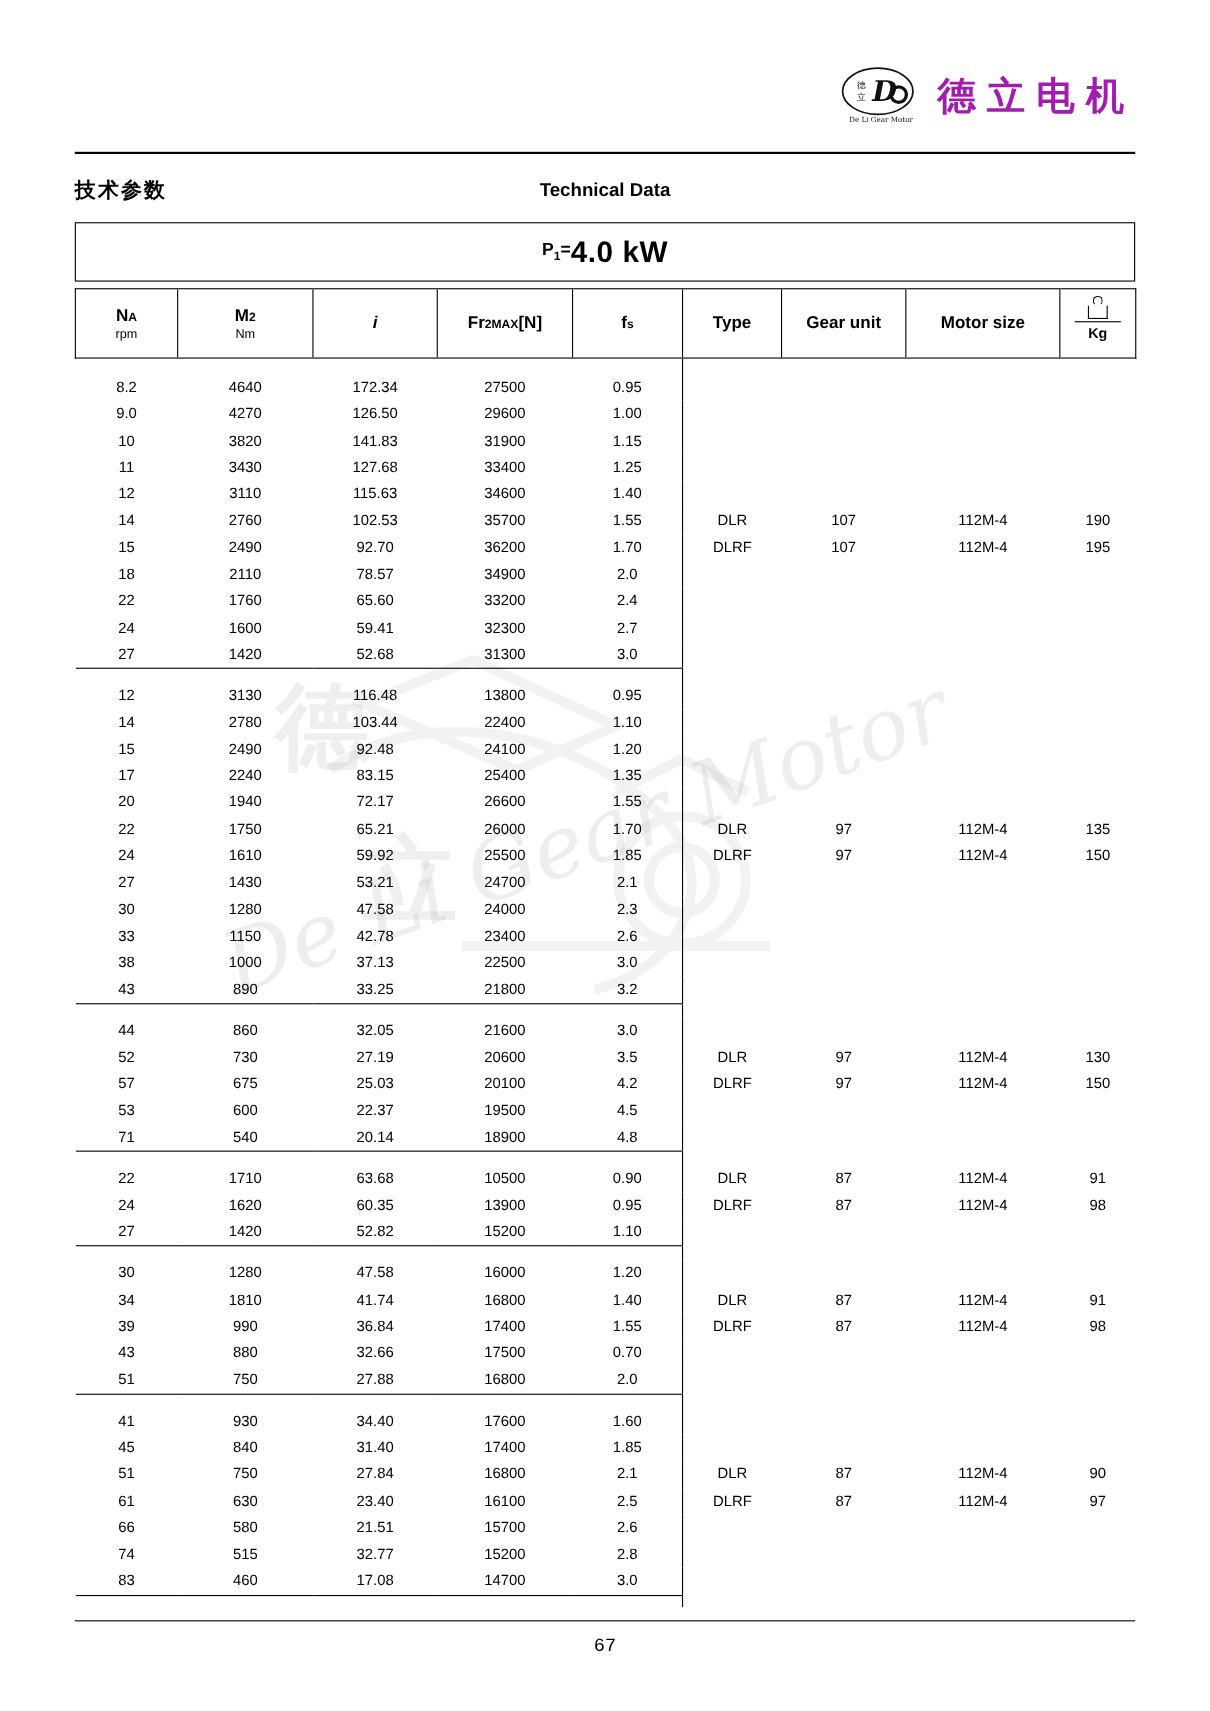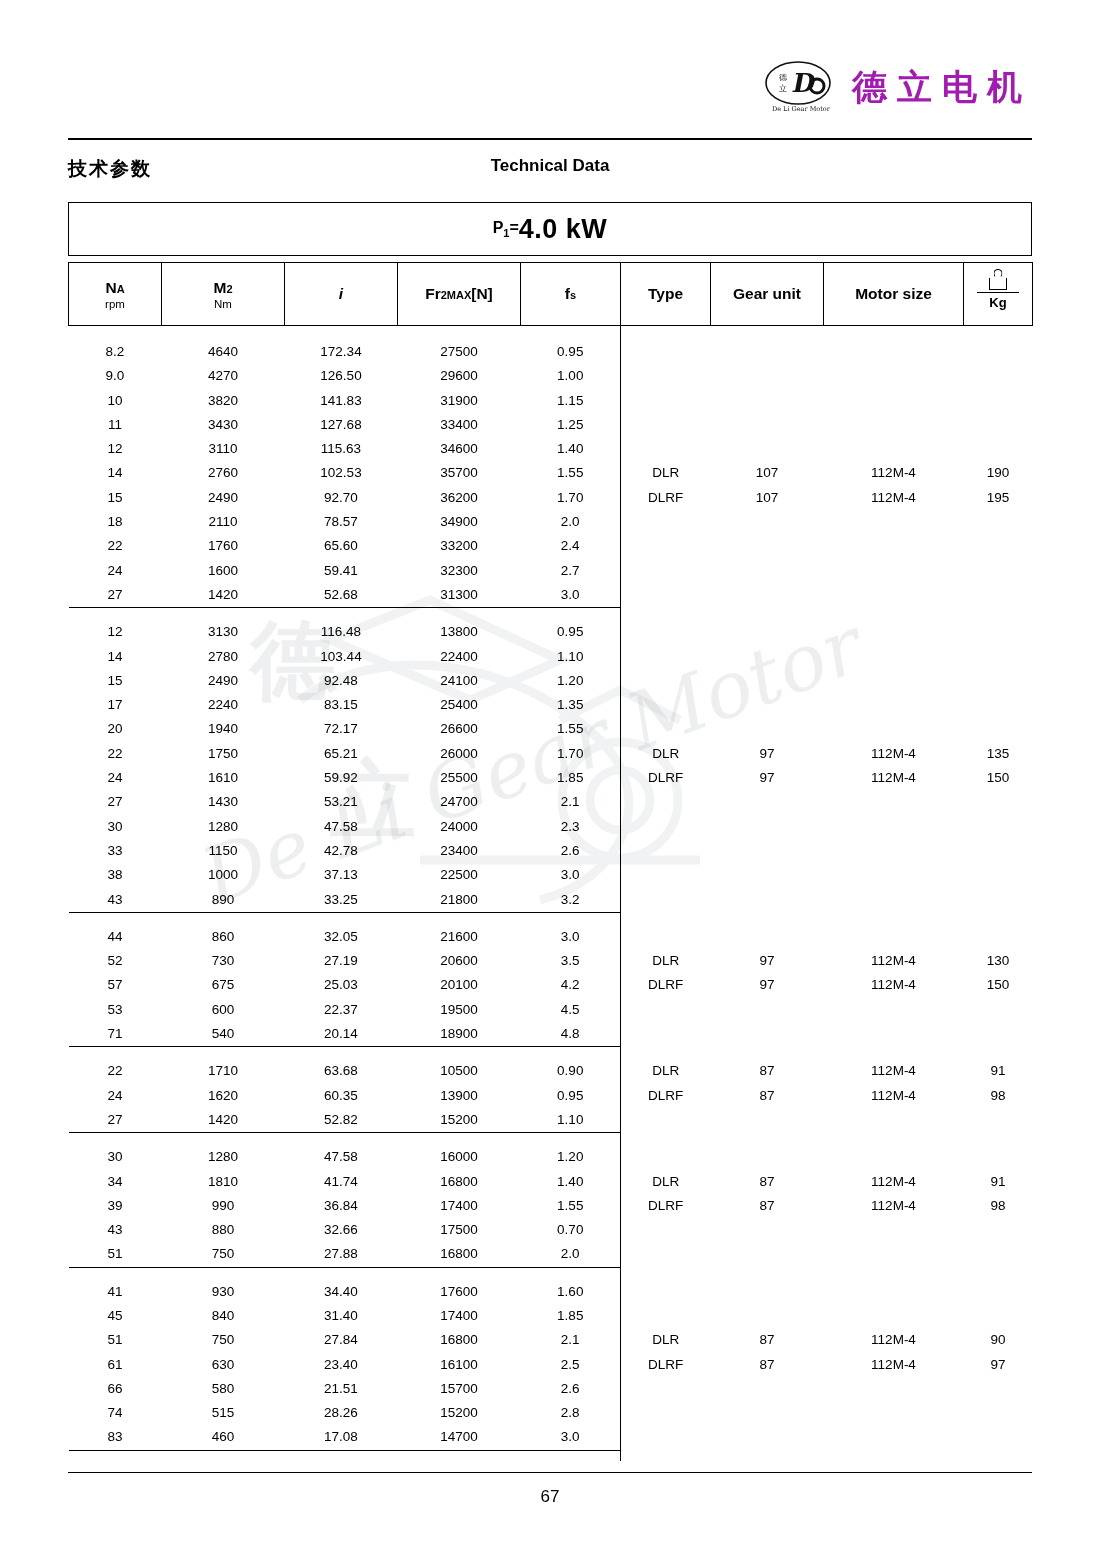--- a/index.html
+++ b/index.html
@@ -47,21 +47,21 @@
     color: #a21caf;
   }
   .rule-top {
     border-top: 2.5px solid #000;
     margin-top: 8px;
   }
 
   
   .title-row {
     display: flex;
-    align-items: flex-start;
+    align-items: center;
     margin-top: 16px;
     height: 34px;
   }
   .title-cn {
     font-family: "DejaVu Sans", sans-serif;
     font-size: 19px;
     font-weight: bold;
     letter-spacing: 2px;
   }
   .title-en {
@@ -169,20 +169,21 @@
     right: 68px;
     bottom: 48px;
   }
   .footer .rule {
     border-top: 1.6px solid #000;
   }
   .footer .pg {
     text-align: center;
     font-size: 17px;
     margin-top: 14px;
+    font-family: Liberation Mono, monospace;
   }
 
   
   .watermark {
     position: absolute;
     left: 0; top: 0;
     width: 1100px; height: 1555px;
     pointer-events: none;
     z-index: 0;
   }
@@ -759,21 +760,21 @@
             <td>15700</td>
             <td>2.6</td>
             <td class="sep-left no-bb"></td>
             <td class="no-bb"></td>
             <td class="no-bb"></td>
             <td class="no-bb"></td>
           </tr>
           <tr>
             <td>74</td>
             <td>515</td>
-            <td>28.26</td>
+            <td>32.77</td>
             <td>15200</td>
             <td>2.8</td>
             <td class="sep-left no-bb"></td>
             <td class="no-bb"></td>
             <td class="no-bb"></td>
             <td class="no-bb"></td>
           </tr>
           <tr class="group-end">
             <td>83</td>
             <td>460</td>

